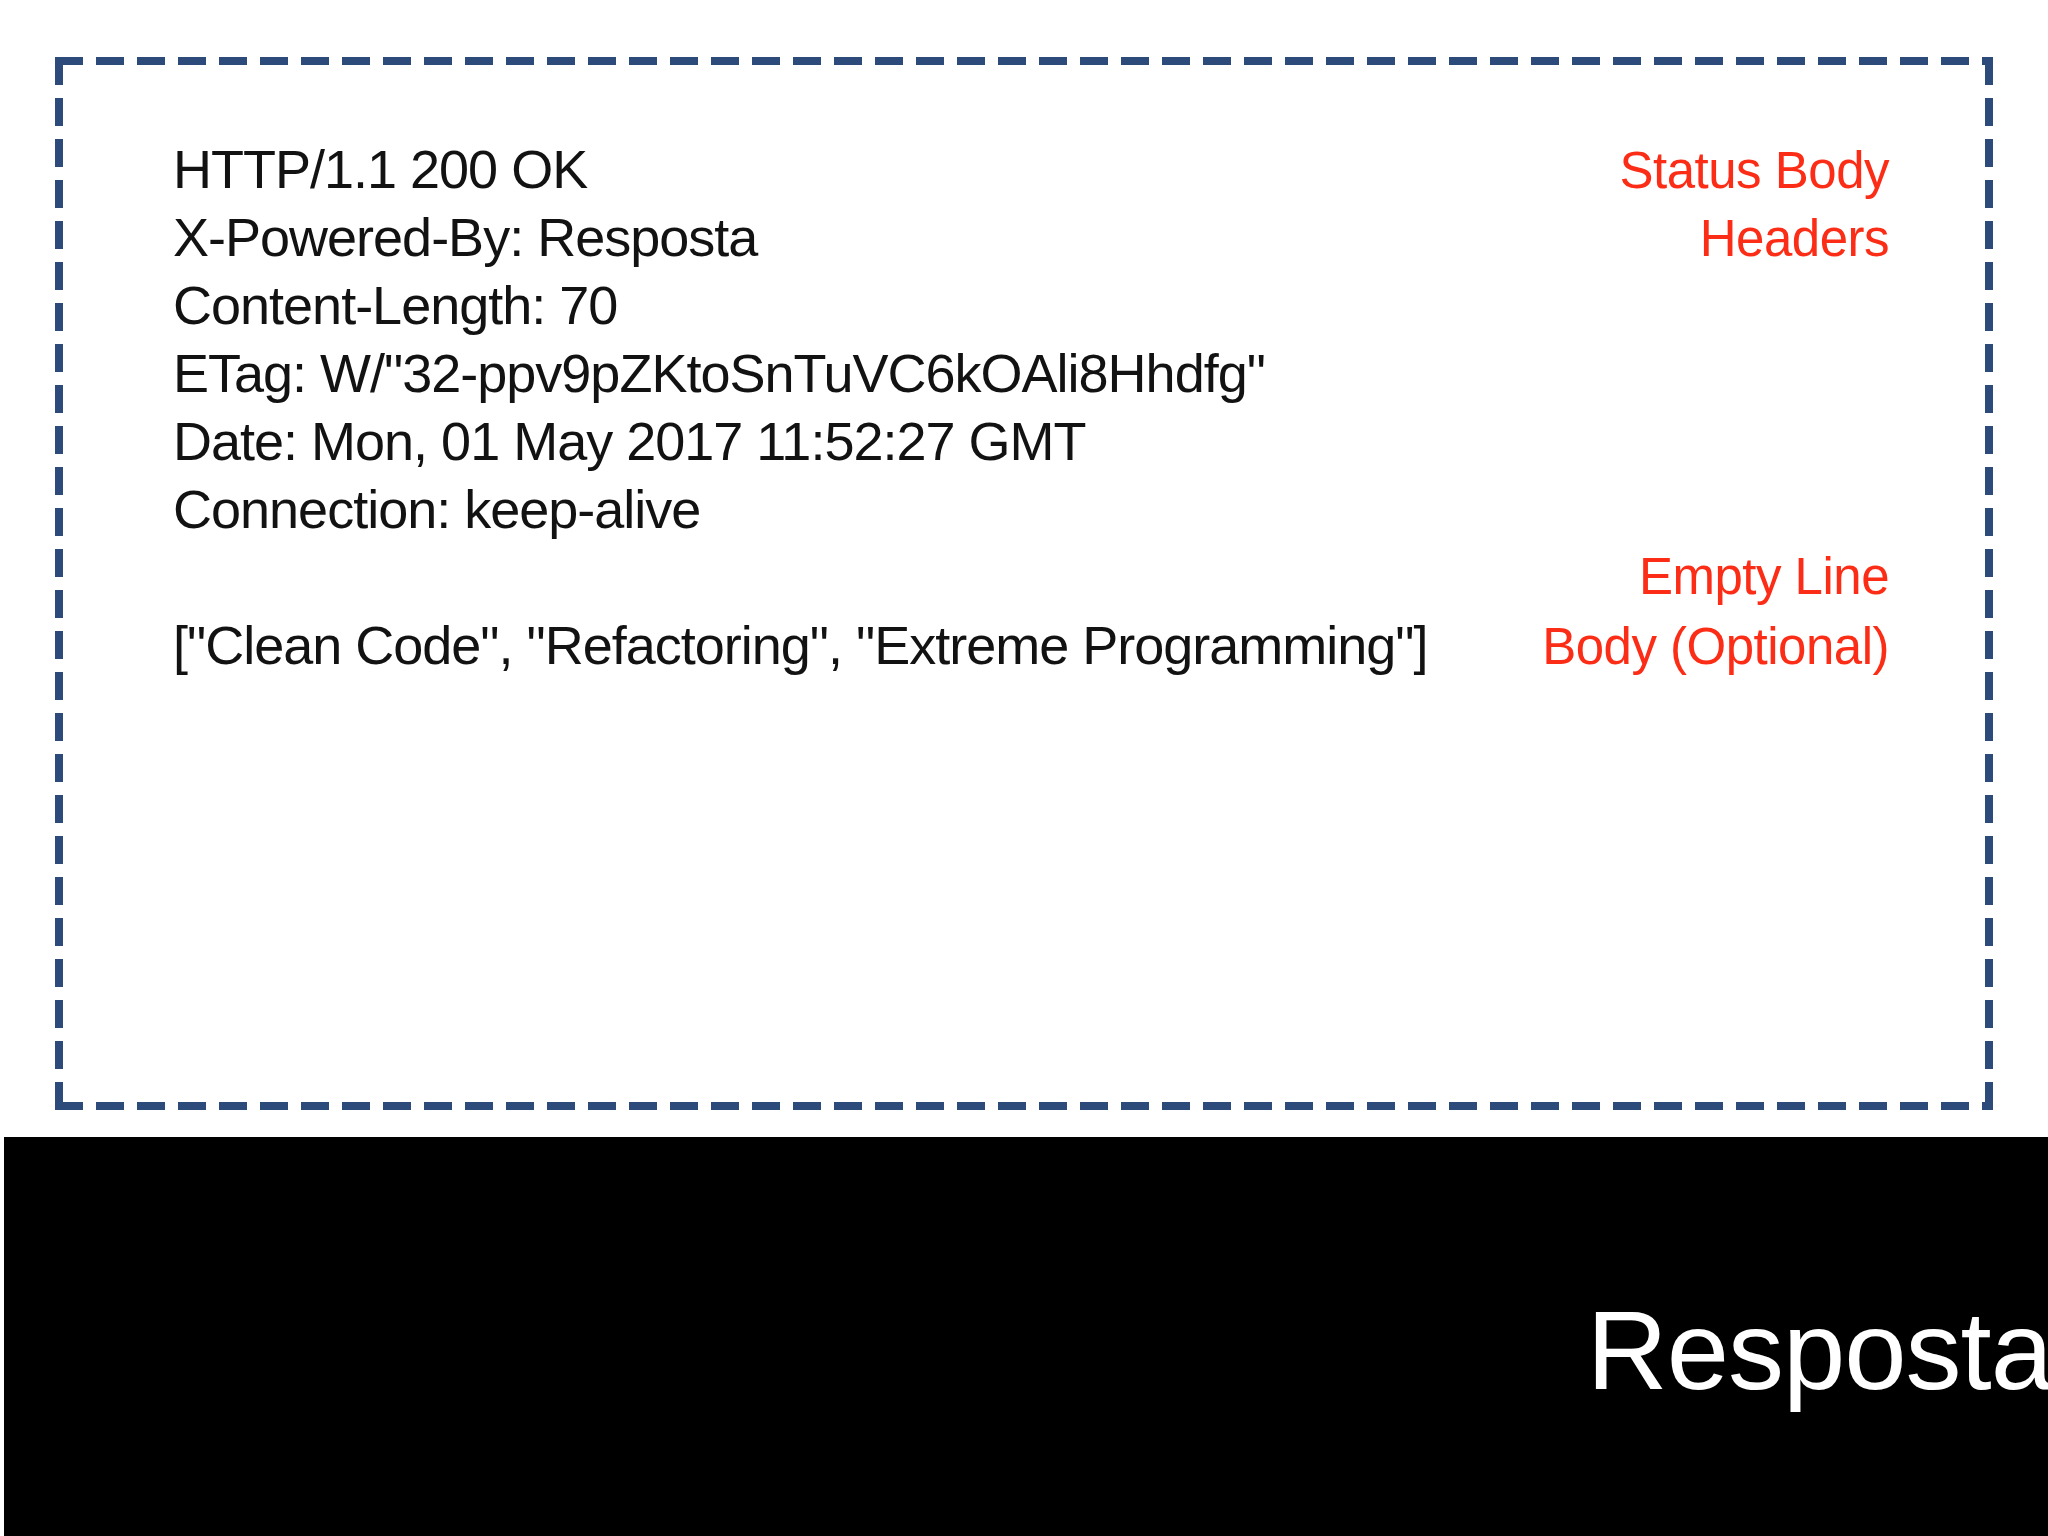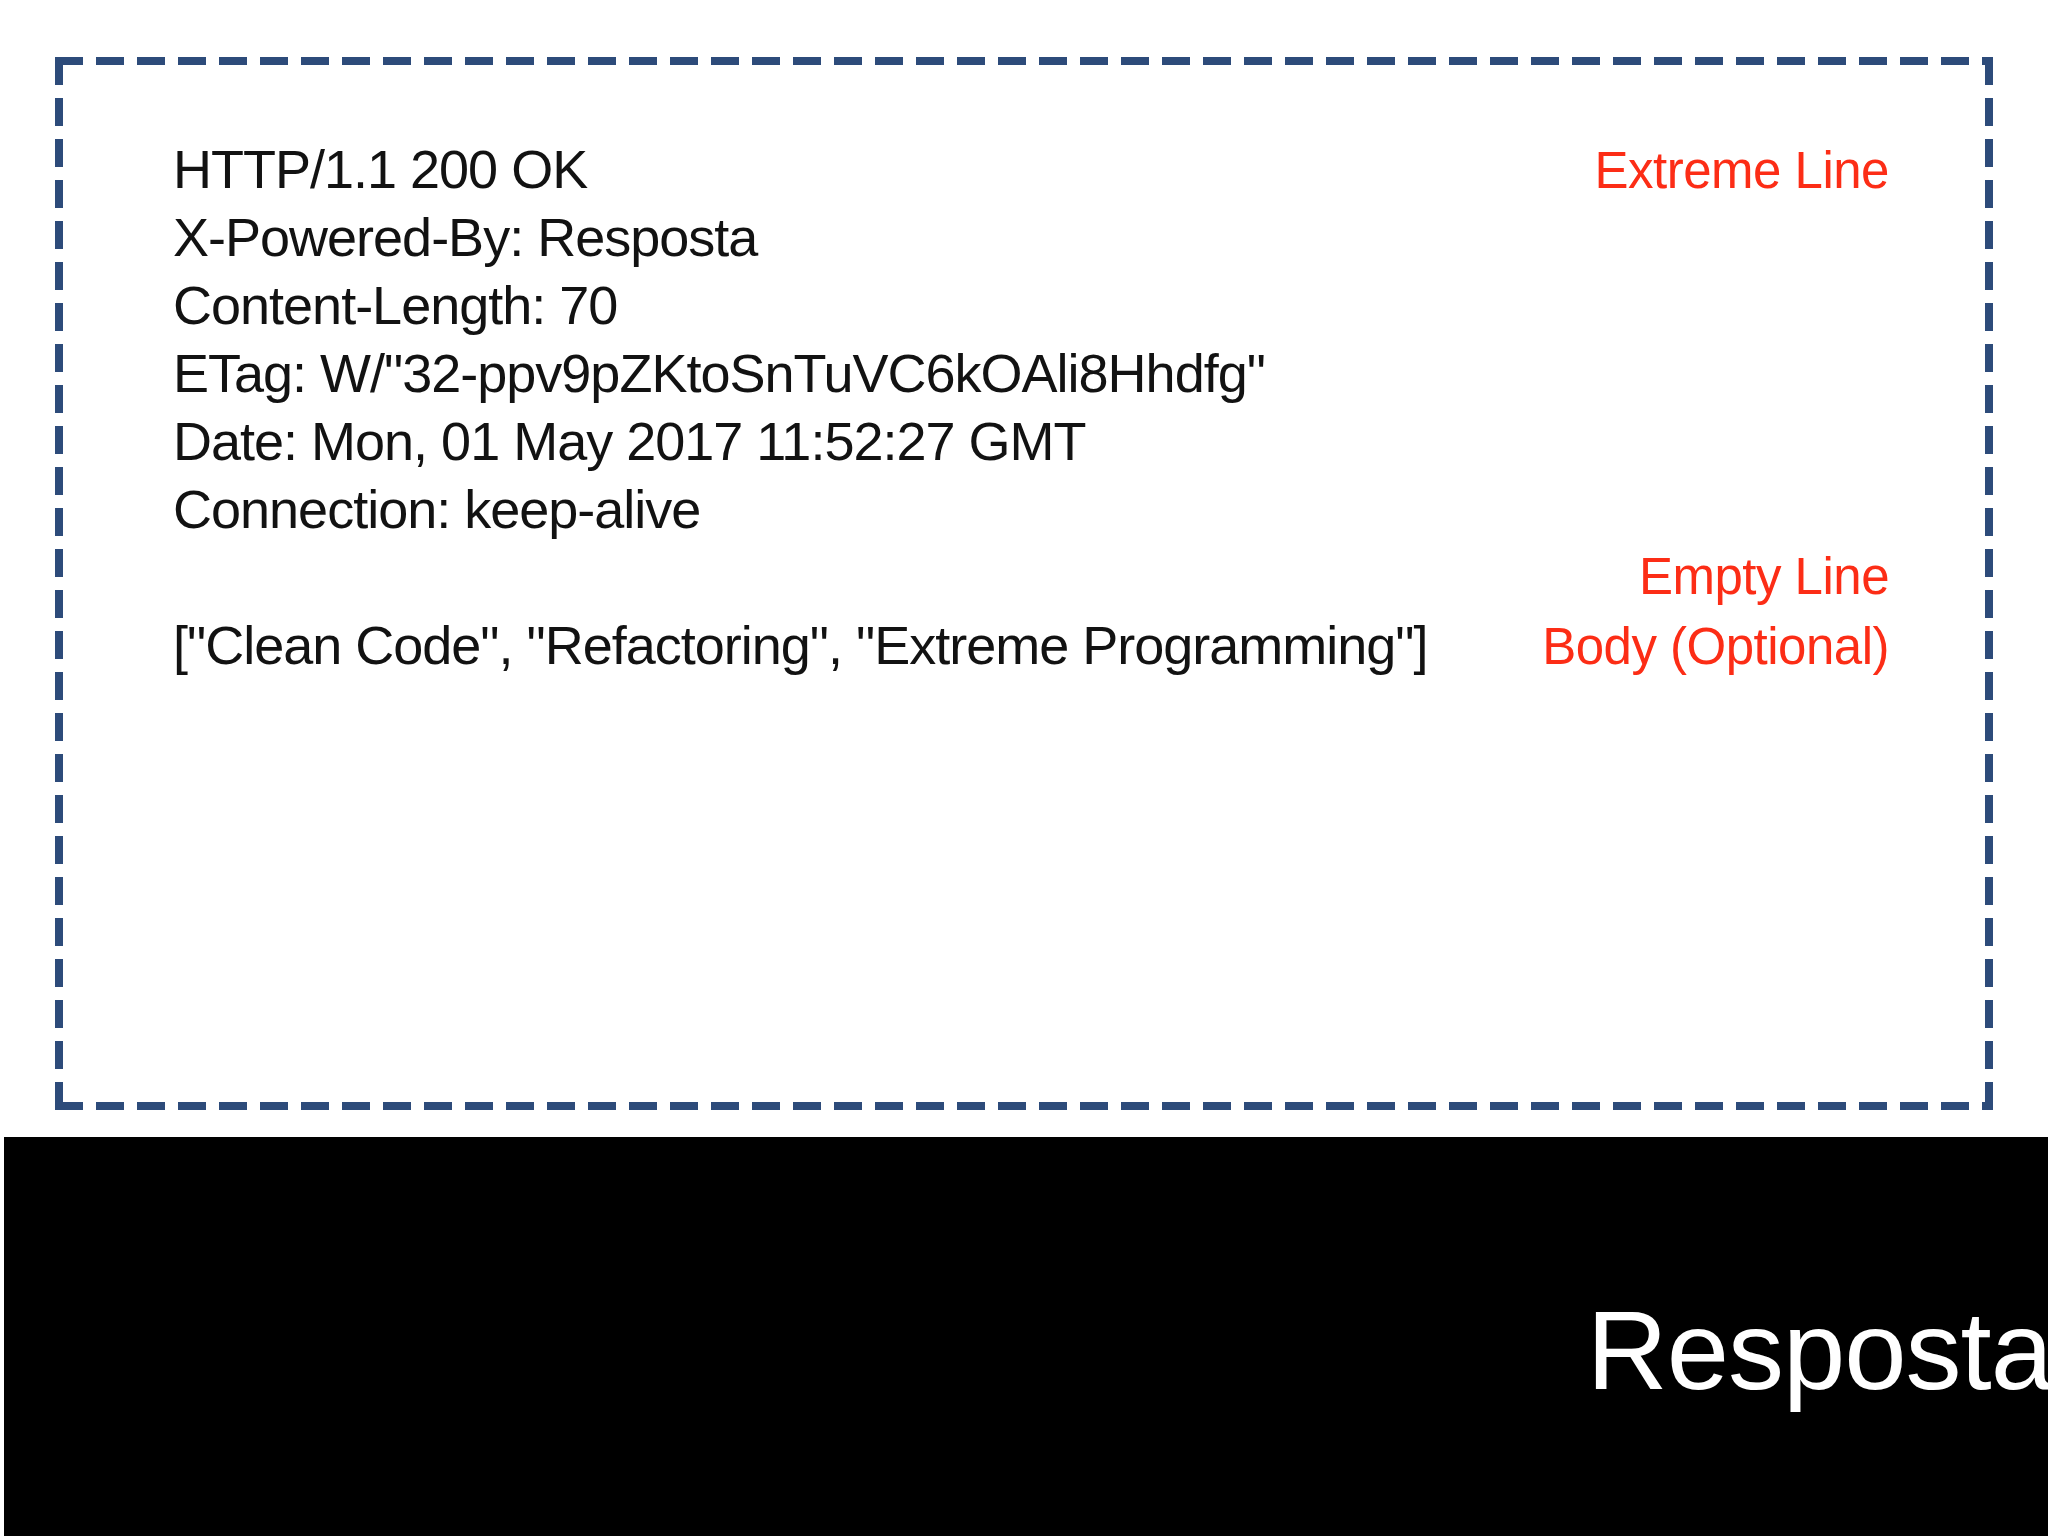--- a/index.html
+++ b/index.html
@@ -84,25 +84,26 @@
   }
 </style>
 </head>
 <body>
 
 <div class="response-box">
   <div class="response-content">
 
     <div class="line-row">
       <span class="raw-text">HTTP/1.1 200 OK</span>
-      <span class="annotation">Extreme Line</span>
+      <span class="annotation">Status Body</span>
     </div>
 
     <div class="line-row">
       <span class="raw-text">X-Powered-By: Resposta</span>
+      <span class="annotation">Headers</span>
     </div>
 
 
     <div class="line-row">
       <span class="raw-text">Content-Length: 70</span>
       <span class="annotation"></span>
     </div>
 
     <div class="line-row">
       <span class="raw-text">ETag: W/"32-ppv9pZKtoSnTuVC6kOAli8Hhdfg"</span>

